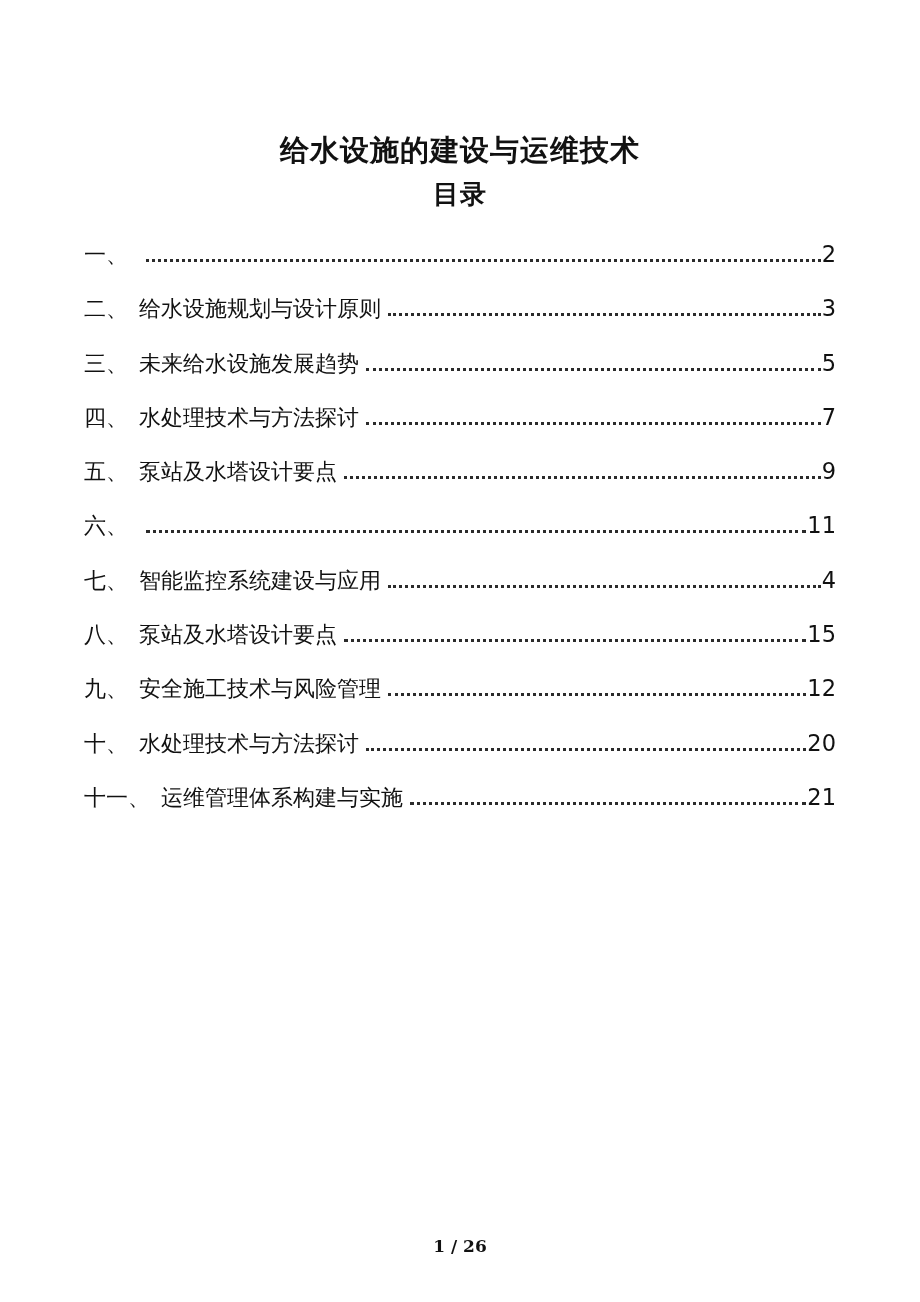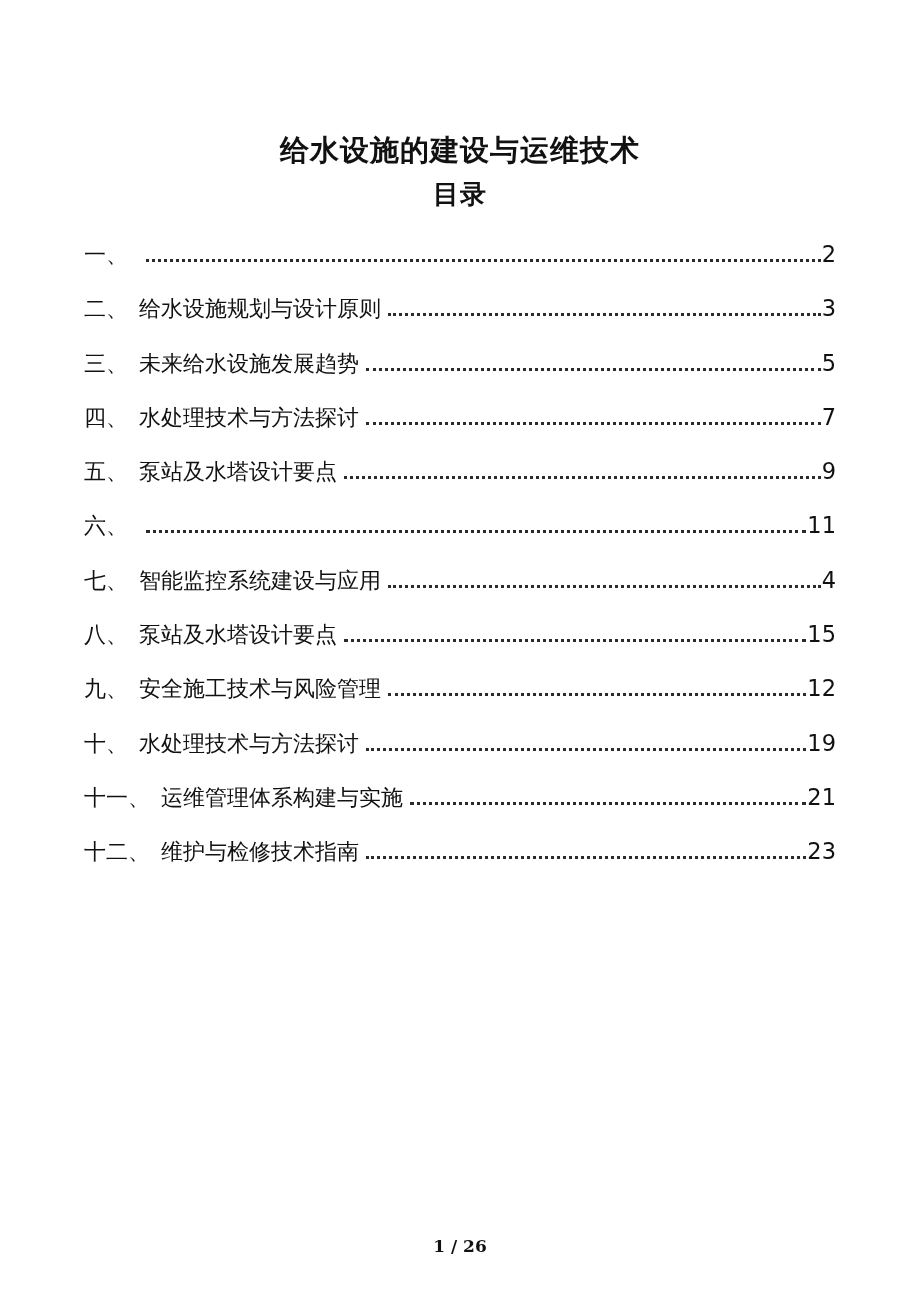--- a/index.html
+++ b/index.html
@@ -122,32 +122,26 @@
       <div class="toc-row">
         <span class="toc-num">九、</span>
         <span class="toc-title">安全施工技术与风险管理</span>
         <span class="toc-dots"></span>
         <span class="toc-page">12</span>
       </div>
       <div class="toc-row">
         <span class="toc-num">十、</span>
         <span class="toc-title">水处理技术与方法探讨</span>
         <span class="toc-dots"></span>
-        <span class="toc-page">19</span>
+        <span class="toc-page">20</span>
       </div>
       <div class="toc-row">
         <span class="toc-num">十一、</span>
         <span class="toc-title">运维管理体系构建与实施</span>
         <span class="toc-dots"></span>
         <span class="toc-page">21</span>
-      </div>
-      <div class="toc-row">
-        <span class="toc-num">十二、</span>
-        <span class="toc-title">维护与检修技术指南</span>
-        <span class="toc-dots"></span>
-        <span class="toc-page">23</span>
       </div>
     </nav>
 
   <div class="footer">
     <span>1 / 26</span>
   </div>
 </div>
 
 </body></html>

